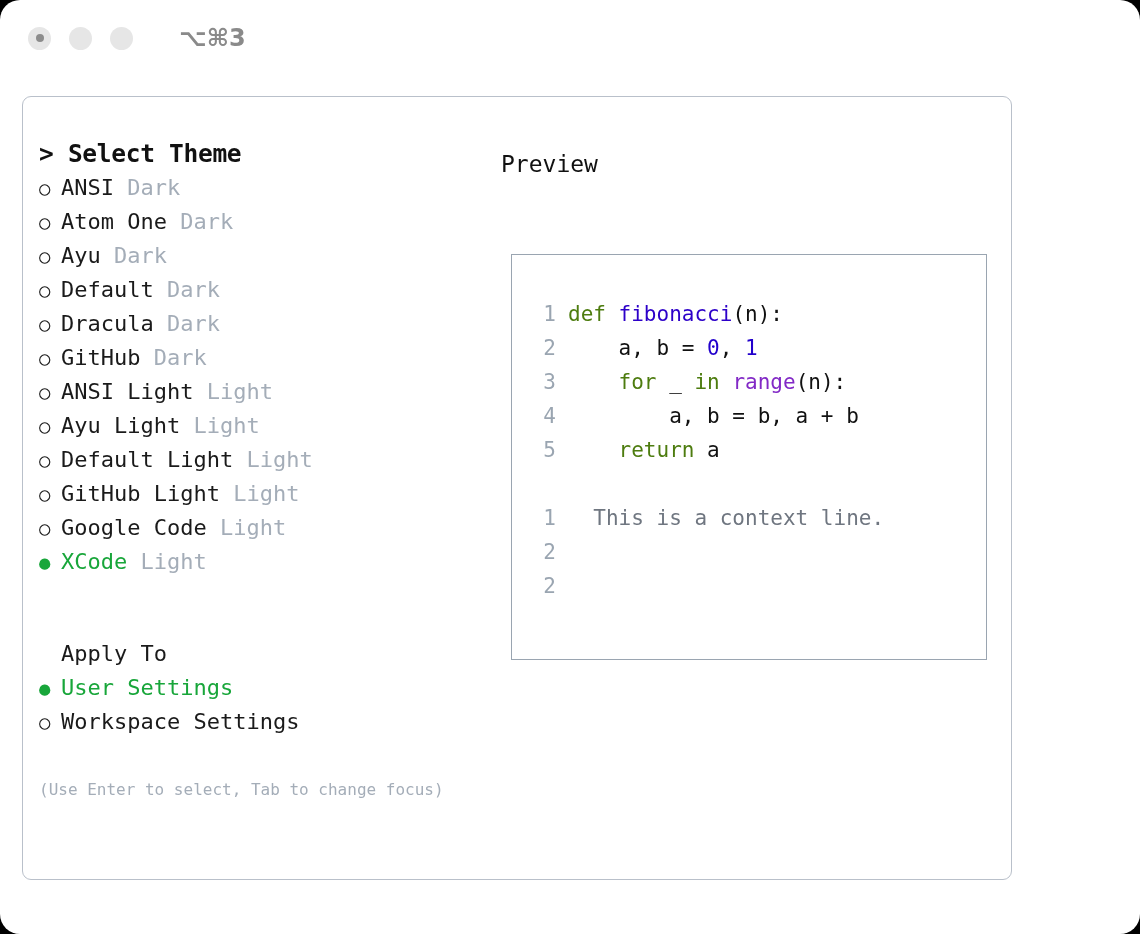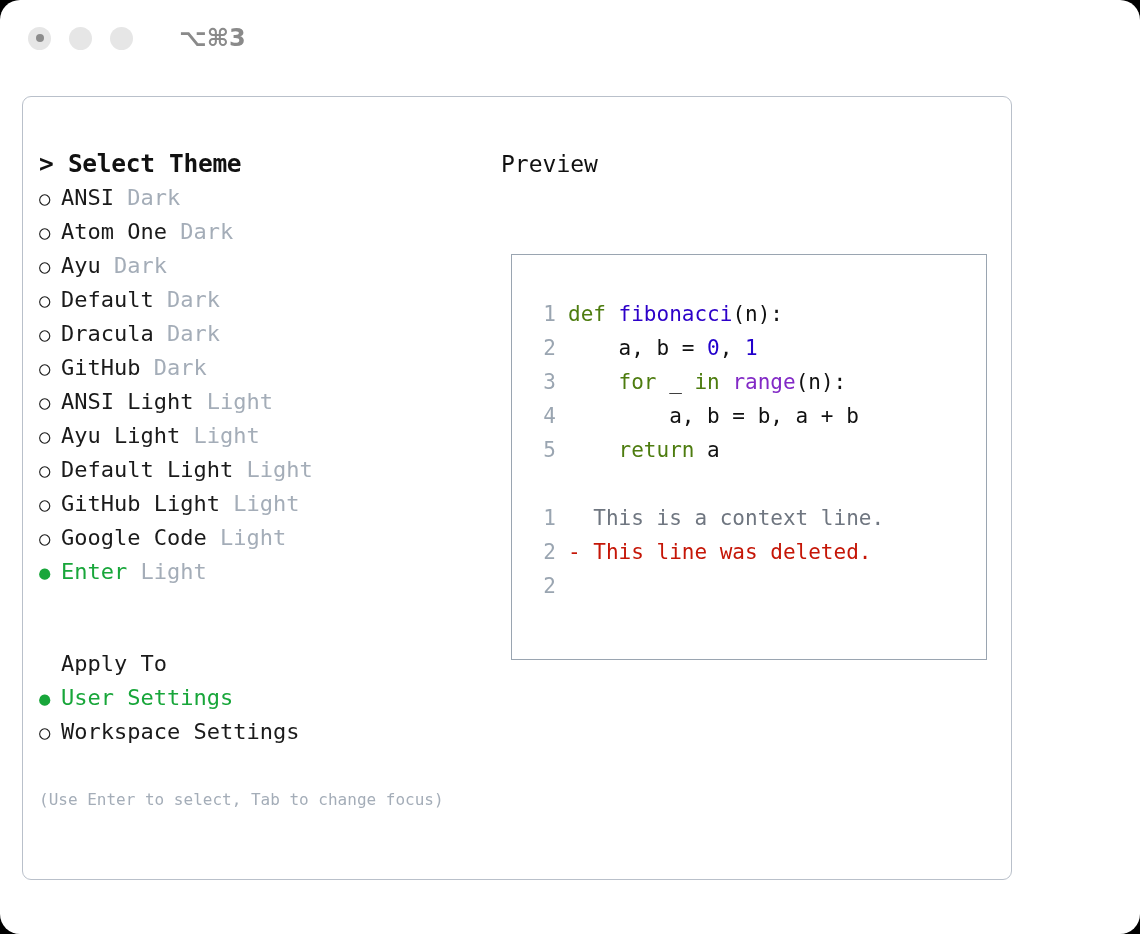--- a/index.html
+++ b/index.html
@@ -75,21 +75,21 @@
     border: 1.5px solid #b9c0ca;
     border-radius: 9px;
     box-sizing: border-box;
     background: #ffffff;
   }
 
   
   .left-col {
     position: absolute;
     left: 16px;
-    top: 50px;
+    top: 40px;
     width: 440px;
   }
   .header-row {
     font-size: 24.5px;
     font-weight: bold;
     color: #111111;
     letter-spacing: -0.3px;
     line-height: 34px;
     white-space: pre;
   }
@@ -218,21 +218,21 @@
           <div class="opt-row"><span class="bullet">○</span><span class="opt-name">Atom One</span><span class="opt-kind"> Dark</span></div>
           <div class="opt-row"><span class="bullet">○</span><span class="opt-name">Ayu</span><span class="opt-kind"> Dark</span></div>
           <div class="opt-row"><span class="bullet">○</span><span class="opt-name">Default</span><span class="opt-kind"> Dark</span></div>
           <div class="opt-row"><span class="bullet">○</span><span class="opt-name">Dracula</span><span class="opt-kind"> Dark</span></div>
           <div class="opt-row"><span class="bullet">○</span><span class="opt-name">GitHub</span><span class="opt-kind"> Dark</span></div>
           <div class="opt-row"><span class="bullet">○</span><span class="opt-name">ANSI Light</span><span class="opt-kind"> Light</span></div>
           <div class="opt-row"><span class="bullet">○</span><span class="opt-name">Ayu Light</span><span class="opt-kind"> Light</span></div>
           <div class="opt-row"><span class="bullet">○</span><span class="opt-name">Default Light</span><span class="opt-kind"> Light</span></div>
           <div class="opt-row"><span class="bullet">○</span><span class="opt-name">GitHub Light</span><span class="opt-kind"> Light</span></div>
           <div class="opt-row"><span class="bullet">○</span><span class="opt-name">Google Code</span><span class="opt-kind"> Light</span></div>
-          <div class="opt-row selected"><span class="bullet sel">●</span><span class="opt-name">Enter</span><span class="opt-kind"> Light</span></div>
+          <div class="opt-row selected"><span class="bullet sel">●</span><span class="opt-name">XCode</span><span class="opt-kind"> Light</span></div>
         </div>
       <div class="spacer-block"></div>
       <div class="section-label">Apply To</div>
       <div class="apply-list">
           <div class="opt-row selected"><span class="bullet sel">●</span><span class="opt-name">User Settings</span></div>
           <div class="opt-row"><span class="bullet">○</span><span class="opt-name">Workspace Settings</span></div>
         </div>
       <div class="hint">(Use Enter to select, Tab to change focus)</div>
     </div>
 
@@ -240,20 +240,20 @@
       <div class="preview-title">Preview</div>
       <div class="preview-box">
         <div class="code-area">
             <div class="code-line"><span class="ln">1</span><span class="code-text"><span class="tok-kw">def </span><span class="tok-fn">fibonacci</span><span class="tok-pun">(n):</span></span></div>
             <div class="code-line"><span class="ln">2</span><span class="code-text"><span class="tok-var">    a, b = </span><span class="tok-num">0</span><span class="tok-pun">, </span><span class="tok-num">1</span></span></div>
             <div class="code-line"><span class="ln">3</span><span class="code-text"><span class="tok-pun">    </span><span class="tok-kw">for</span><span class="tok-var"> _ </span><span class="tok-kw">in</span><span class="tok-pun"> </span><span class="tok-bfn">range</span><span class="tok-pun">(n):</span></span></div>
             <div class="code-line"><span class="ln">4</span><span class="code-text"><span class="tok-var">        a, b = b, a + b</span></span></div>
             <div class="code-line"><span class="ln">5</span><span class="code-text"><span class="tok-pun">    </span><span class="tok-kw">return</span><span class="tok-var"> a</span></span></div>
             <div class="blank-line"></div>
             <div class="code-line"><span class="ln">1</span><span class="diff-ctx">  This is a context line.</span></div>
-            <div class="code-line"><span class="ln">2</span><span class="diff-del">- This line was deleted.</span></div>
+            <div class="code-line"><span class="ln">2</span></div>
             <div class="code-line"><span class="ln">2</span></div>
           </div>
       </div>
     </div>
 
   </div>
 </div>
 
 </body></html>

